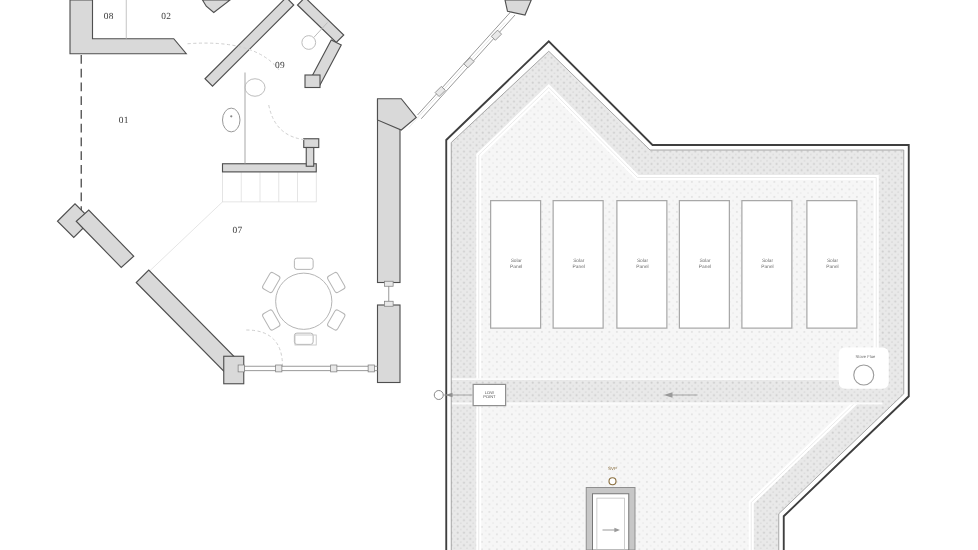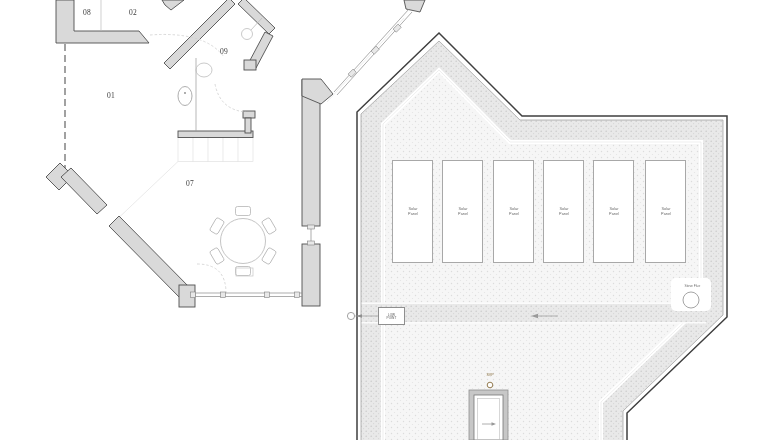--- a/index.html
+++ b/index.html
@@ -173,21 +173,21 @@
         <rect x="235.5" y="266.5" width="15" height="9" rx="2"></rect>
         <rect x="209.5" y="251.5" width="15" height="9" rx="2" transform="rotate(60 217 256)"></rect>
         <rect x="209.5" y="221.5" width="15" height="9" rx="2" transform="rotate(120 217 226)"></rect>
         <circle cx="243" cy="241" r="22.5"></circle>
       </g>
 
       <rect x="236" y="268" width="17" height="8" fill="none" stroke="#c5c5c5" stroke-width="0.7"></rect>
     </g>
   </svg>
 
-  <div class="lbl" style="left:107px;top:91px;">01</div>
+  <div class="lbl" style="left:95px;top:91px;">01</div>
   <div class="lbl" style="left:129px;top:8px;">02</div>
   <div class="lbl" style="left:220px;top:47px;">09</div>
   <div class="lbl" style="left:186px;top:179px;text-align:center;">07</div>
   <div class="lbl" style="left:83px;top:8px;">08</div>
 
   <div class="panel" style="left:392px;top:160px;">
       <span class="txt">Solar Panel</span>
     </div>
   <div class="panel" style="left:442px;top:160px;">
       <span class="txt">Solar Panel</span>

